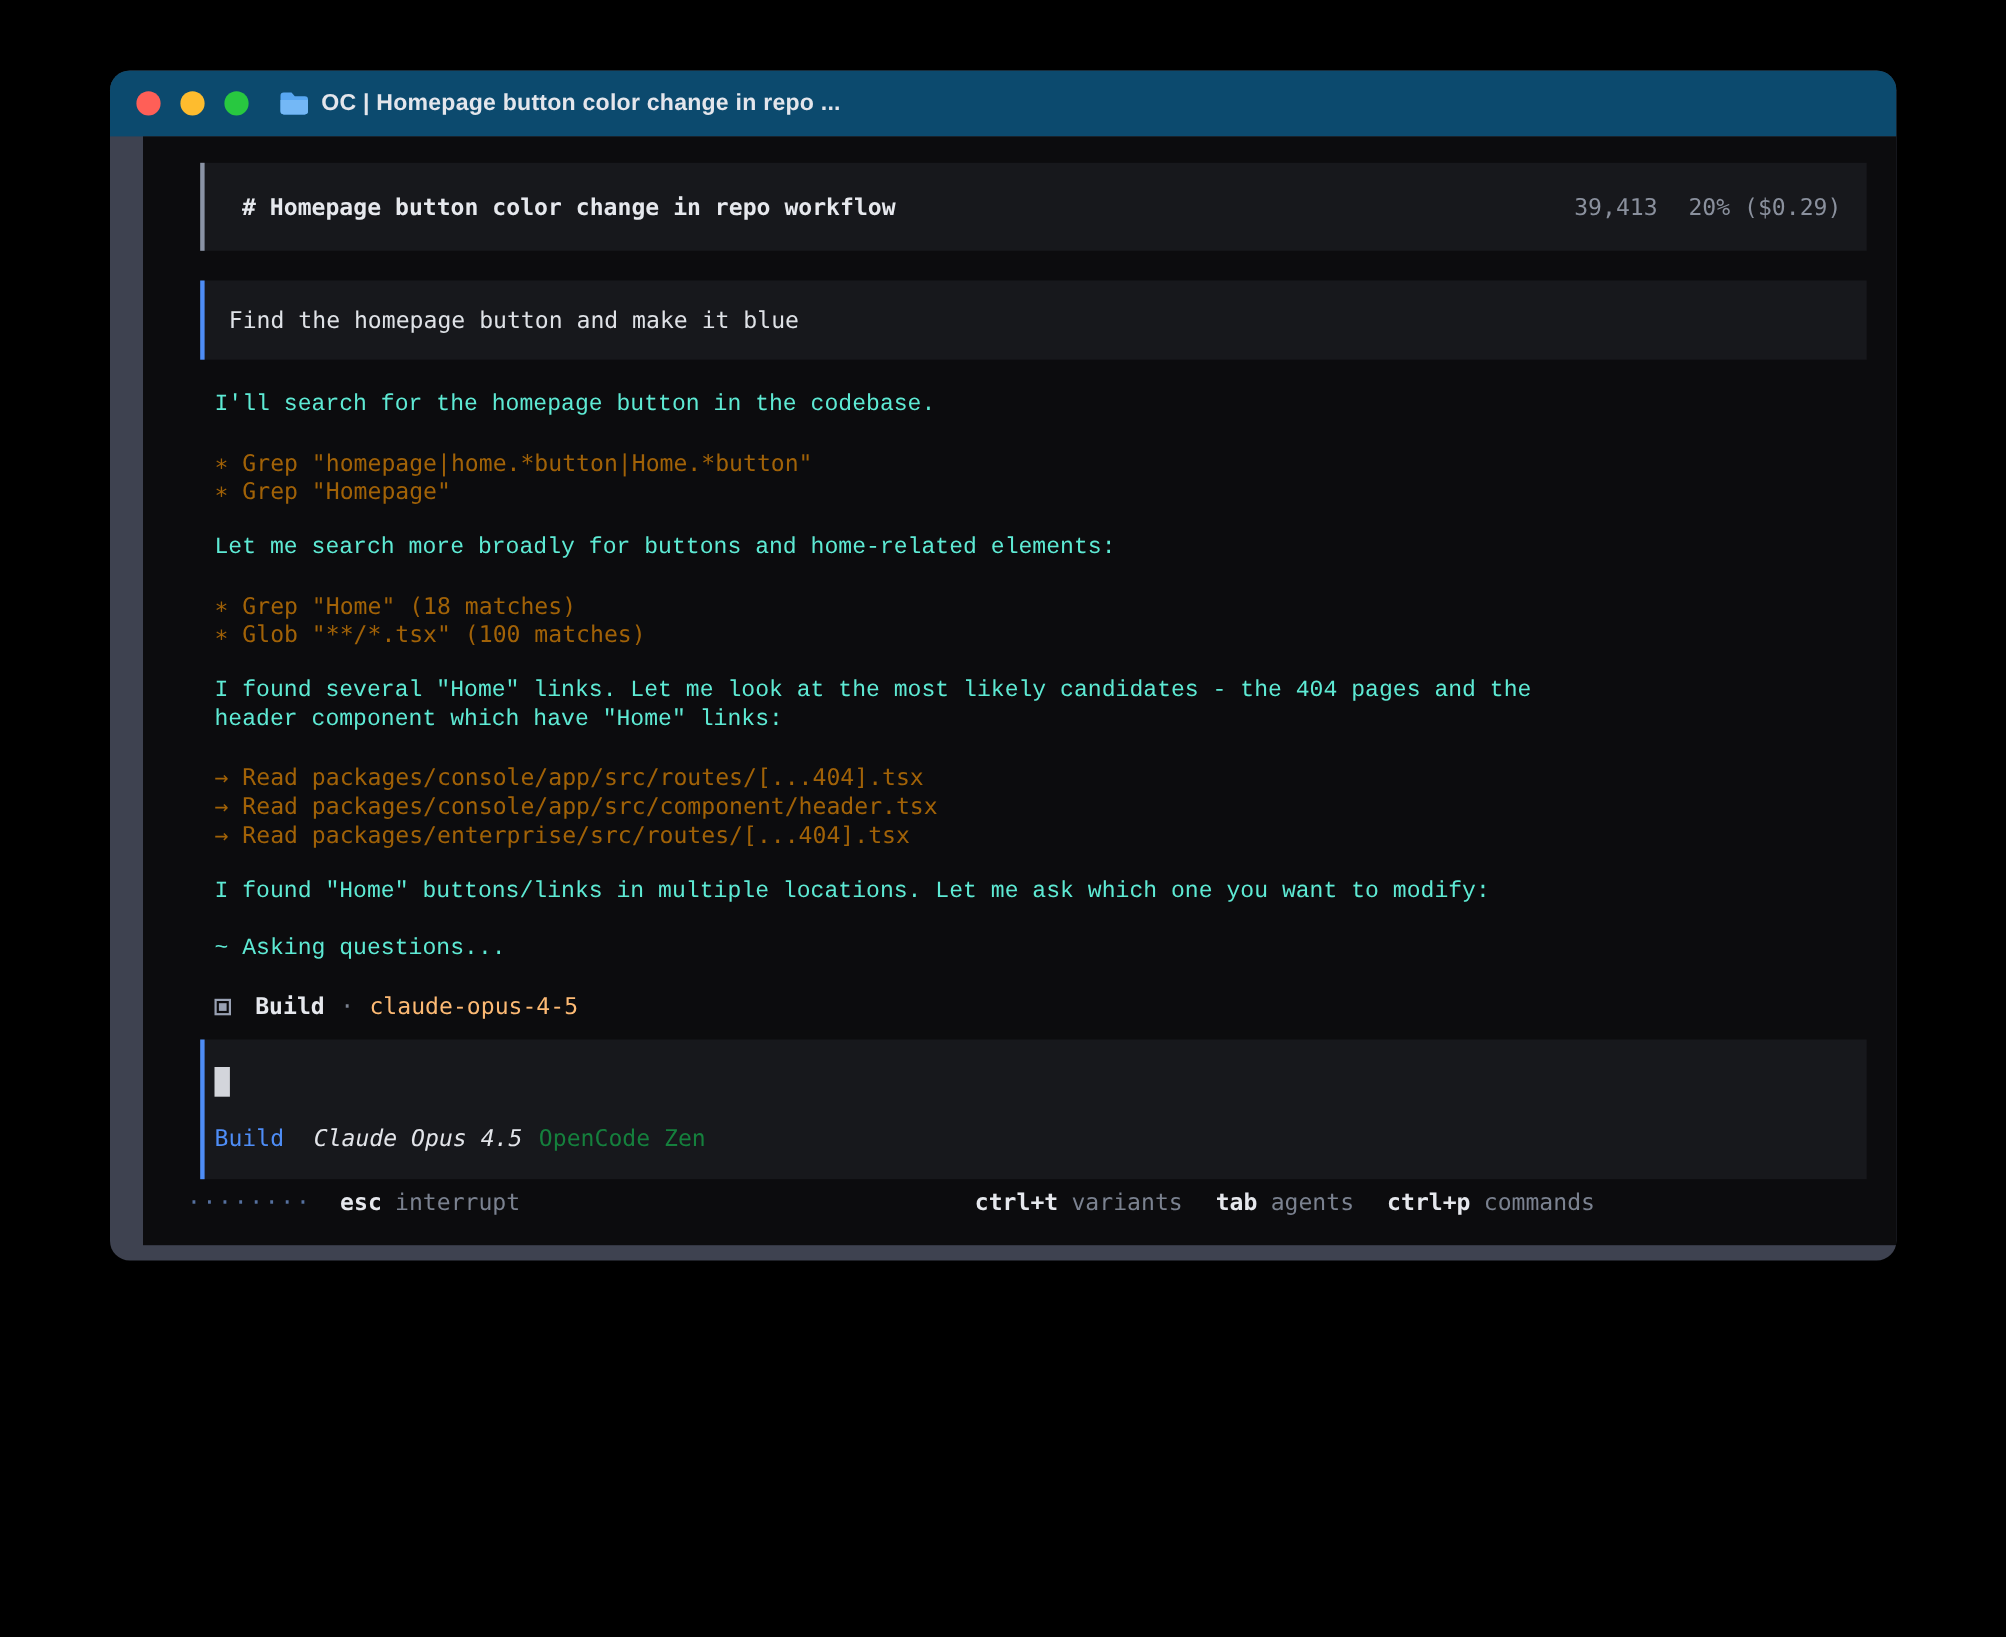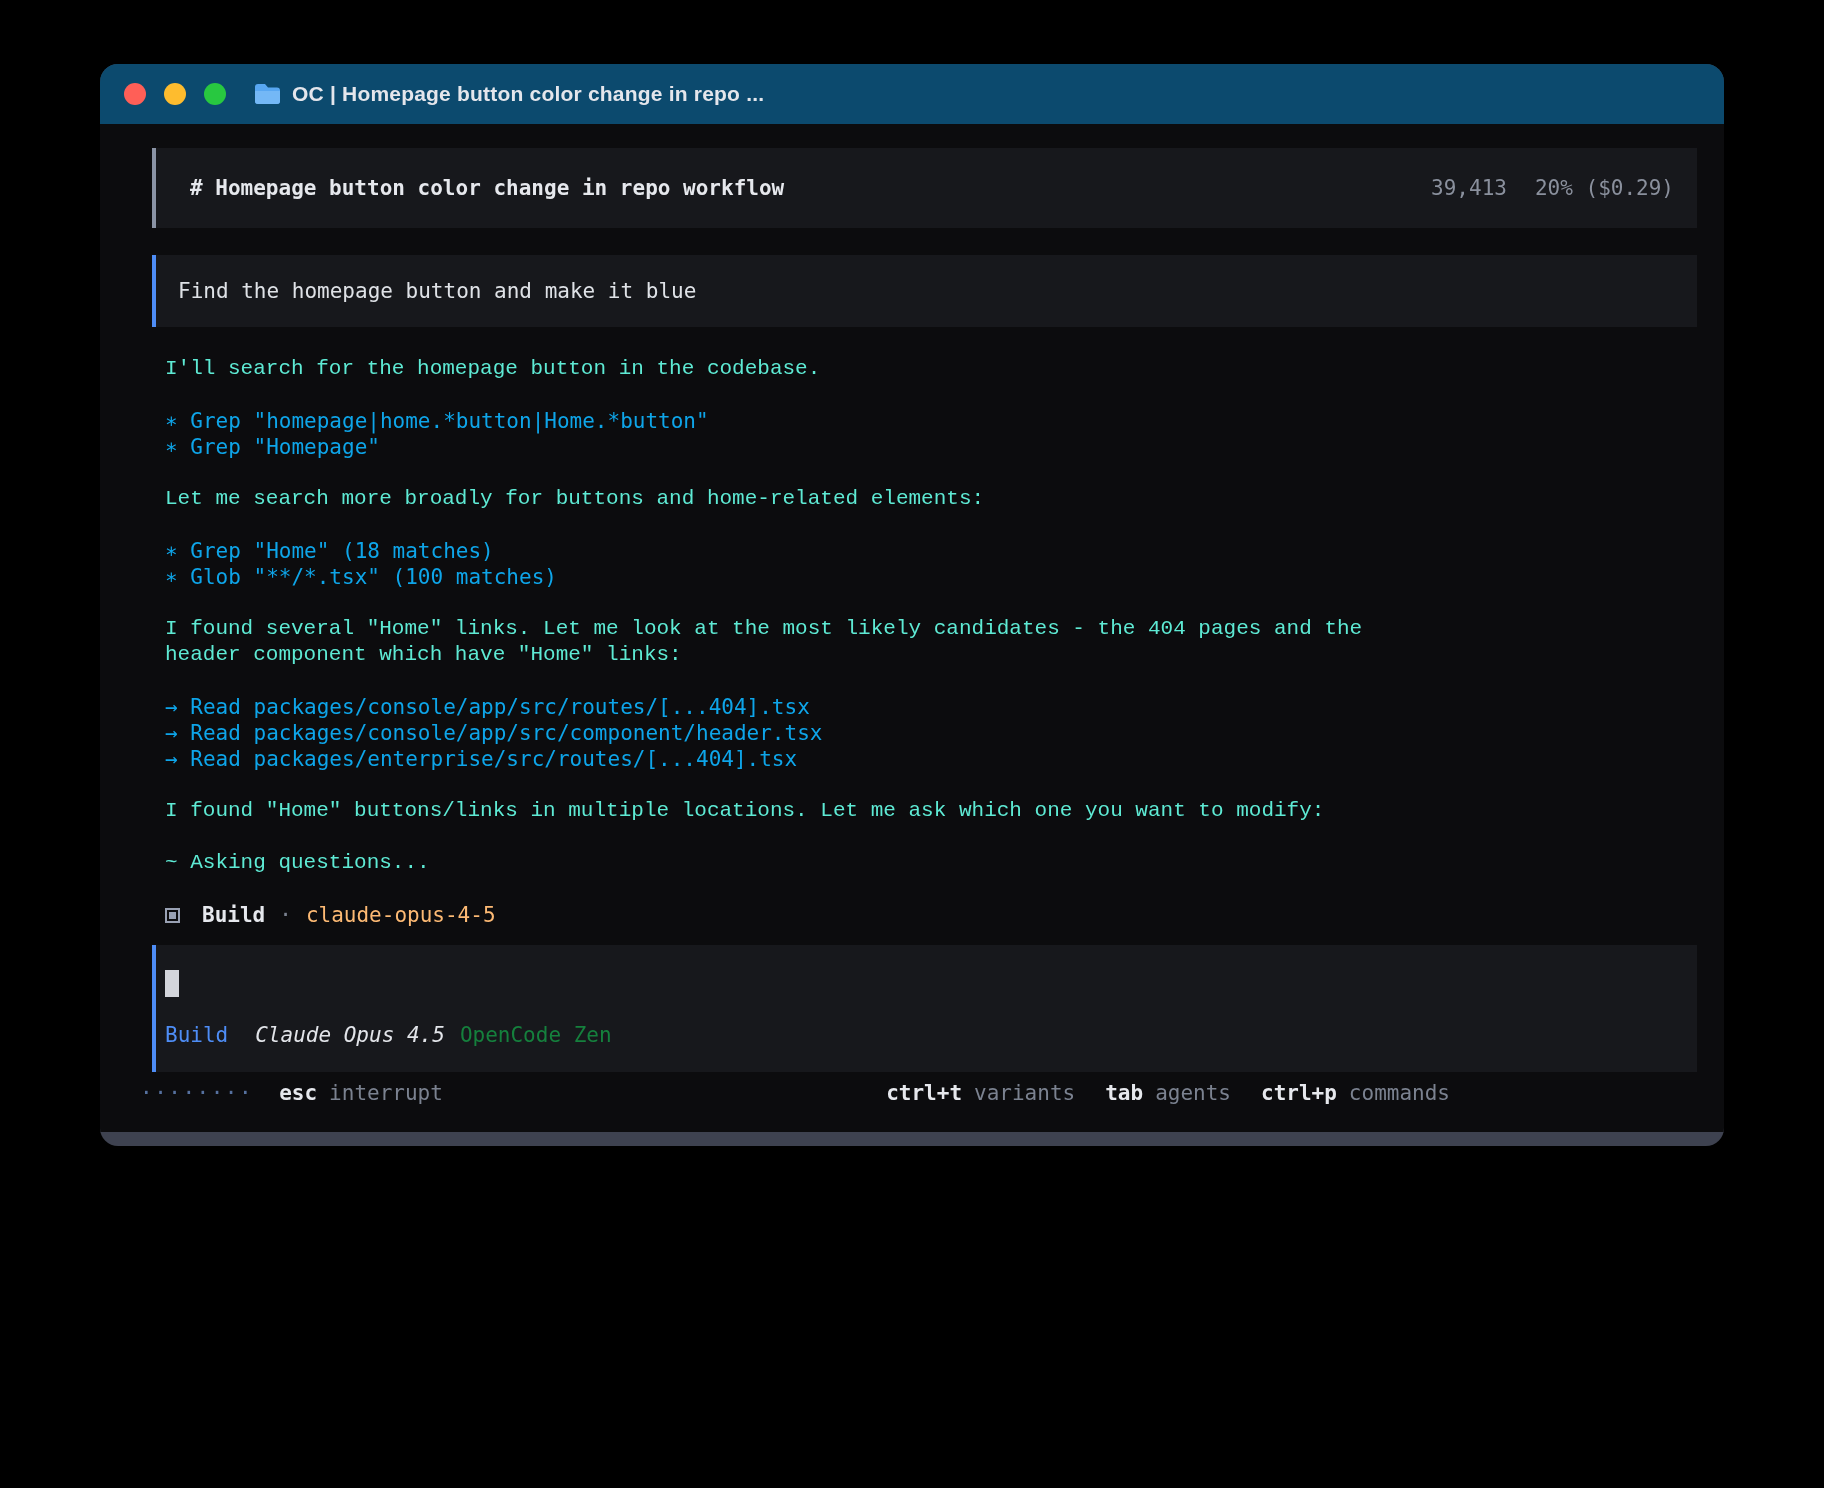--- a/index.html
+++ b/index.html
@@ -50,20 +50,21 @@
     white-space: nowrap;
   }
   .terminal {
     background: #0c0c0e;
     height: 1008px;
     padding: 24px 27px 0 52px;
     font-size: 21px;
     line-height: 26px;
     color: #dfe2e7;
     overflow: hidden;
+    margin-left: 30px;
   }
   .block { background: #17181c; border-left: 4px solid #4e8df6; }
   .header-block {
     height: 80px;
     border-left-color: #8a93a5;
     display: flex;
     align-items: center;
     justify-content: space-between;
     padding: 0 23px 0 34px;
     margin-bottom: 27px;
@@ -71,21 +72,21 @@
   .header-title { font-weight: bold; color: #e6e8ed; white-space: nowrap; }
   .header-stats { color: #8a909d; display: flex; gap: 28px; white-space: nowrap; }
   .user-block {
     min-height: 72px;
     display: flex;
     align-items: center;
     padding-left: 22px;
     margin-bottom: 29px;
   }
   .para { margin: 0 0 26px 13px; max-width: 1245px; color: #5eead4; font-family: Liberation Mono, monospace; }
-  .tool-group { margin: 0 0 26px 13px; color: #0ea5e9; }
+  .tool-group { margin: 0 0 26px 13px; color: #a16207; }
   .tool-line { white-space: pre; }
   .agent-line { margin: 0 0 17px 13px; display: flex; align-items: center; }
   .agent-icon {
     width: 15px; height: 15px;
     border: 2px solid #99a1b3;
     display: inline-flex;
     align-items: center;
     justify-content: center;
     margin-right: 22px;
     flex: none;

